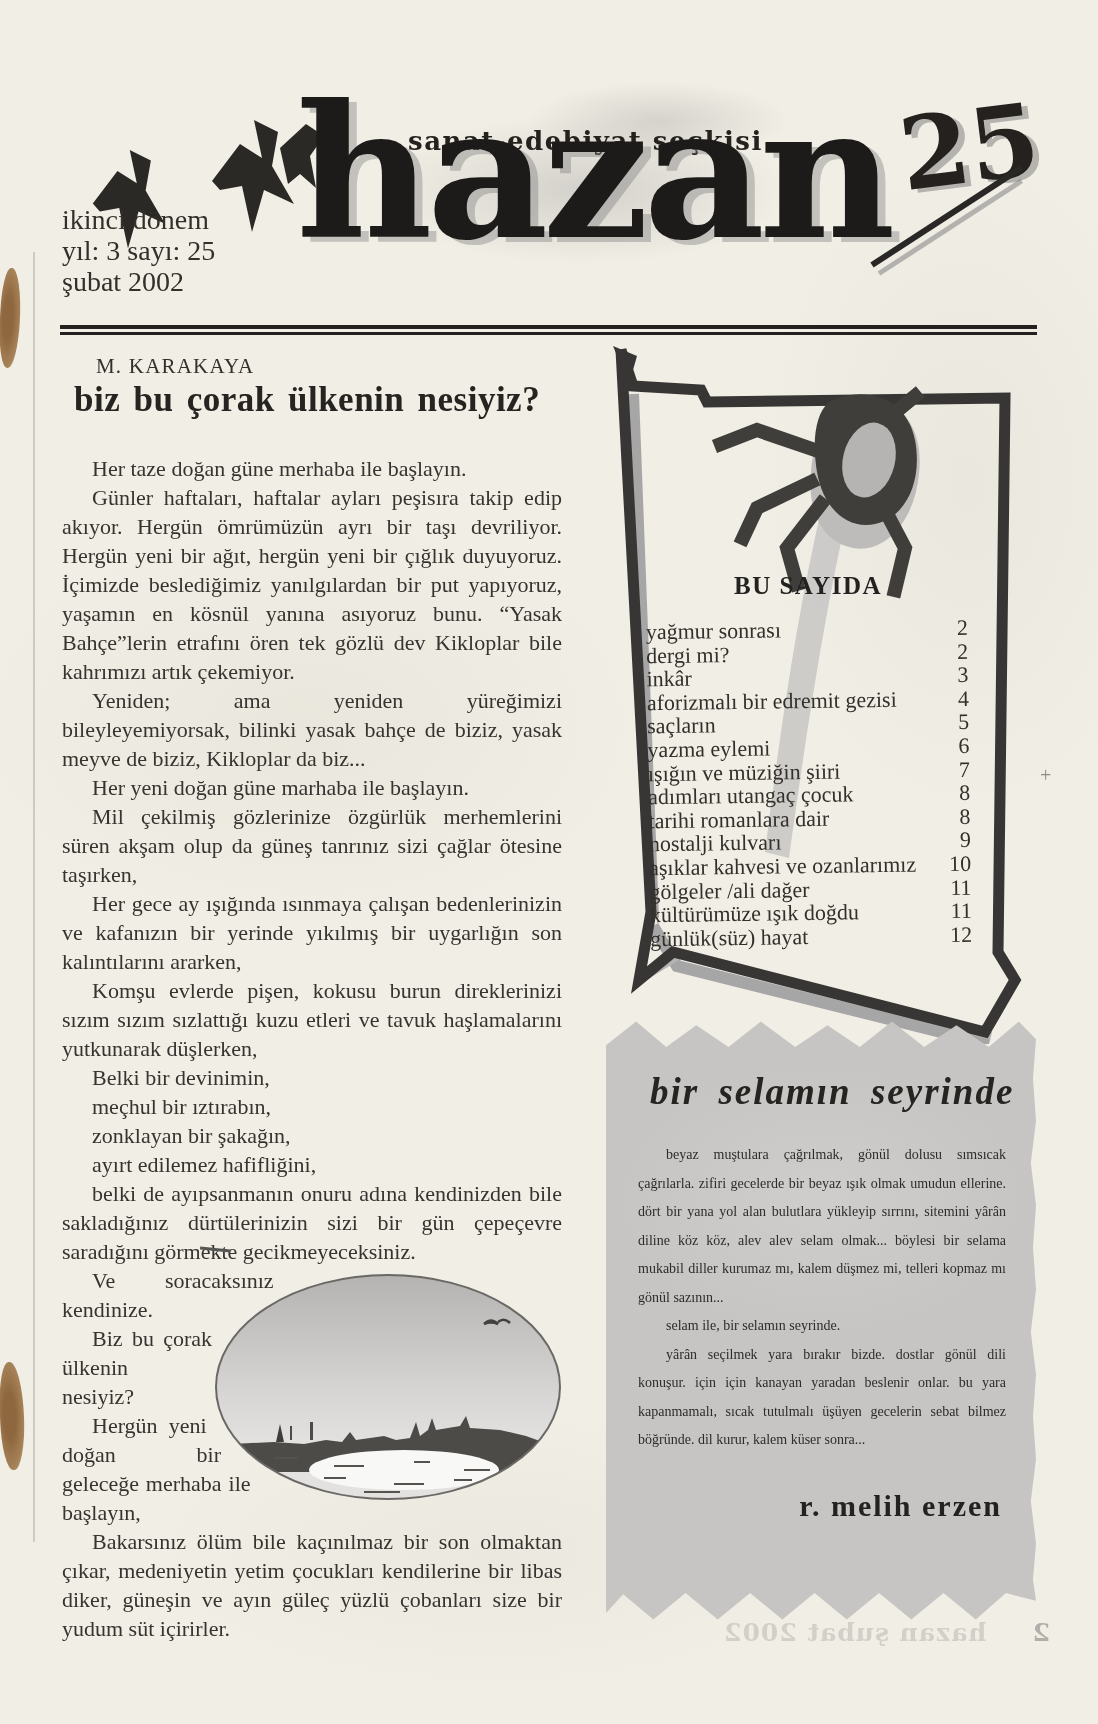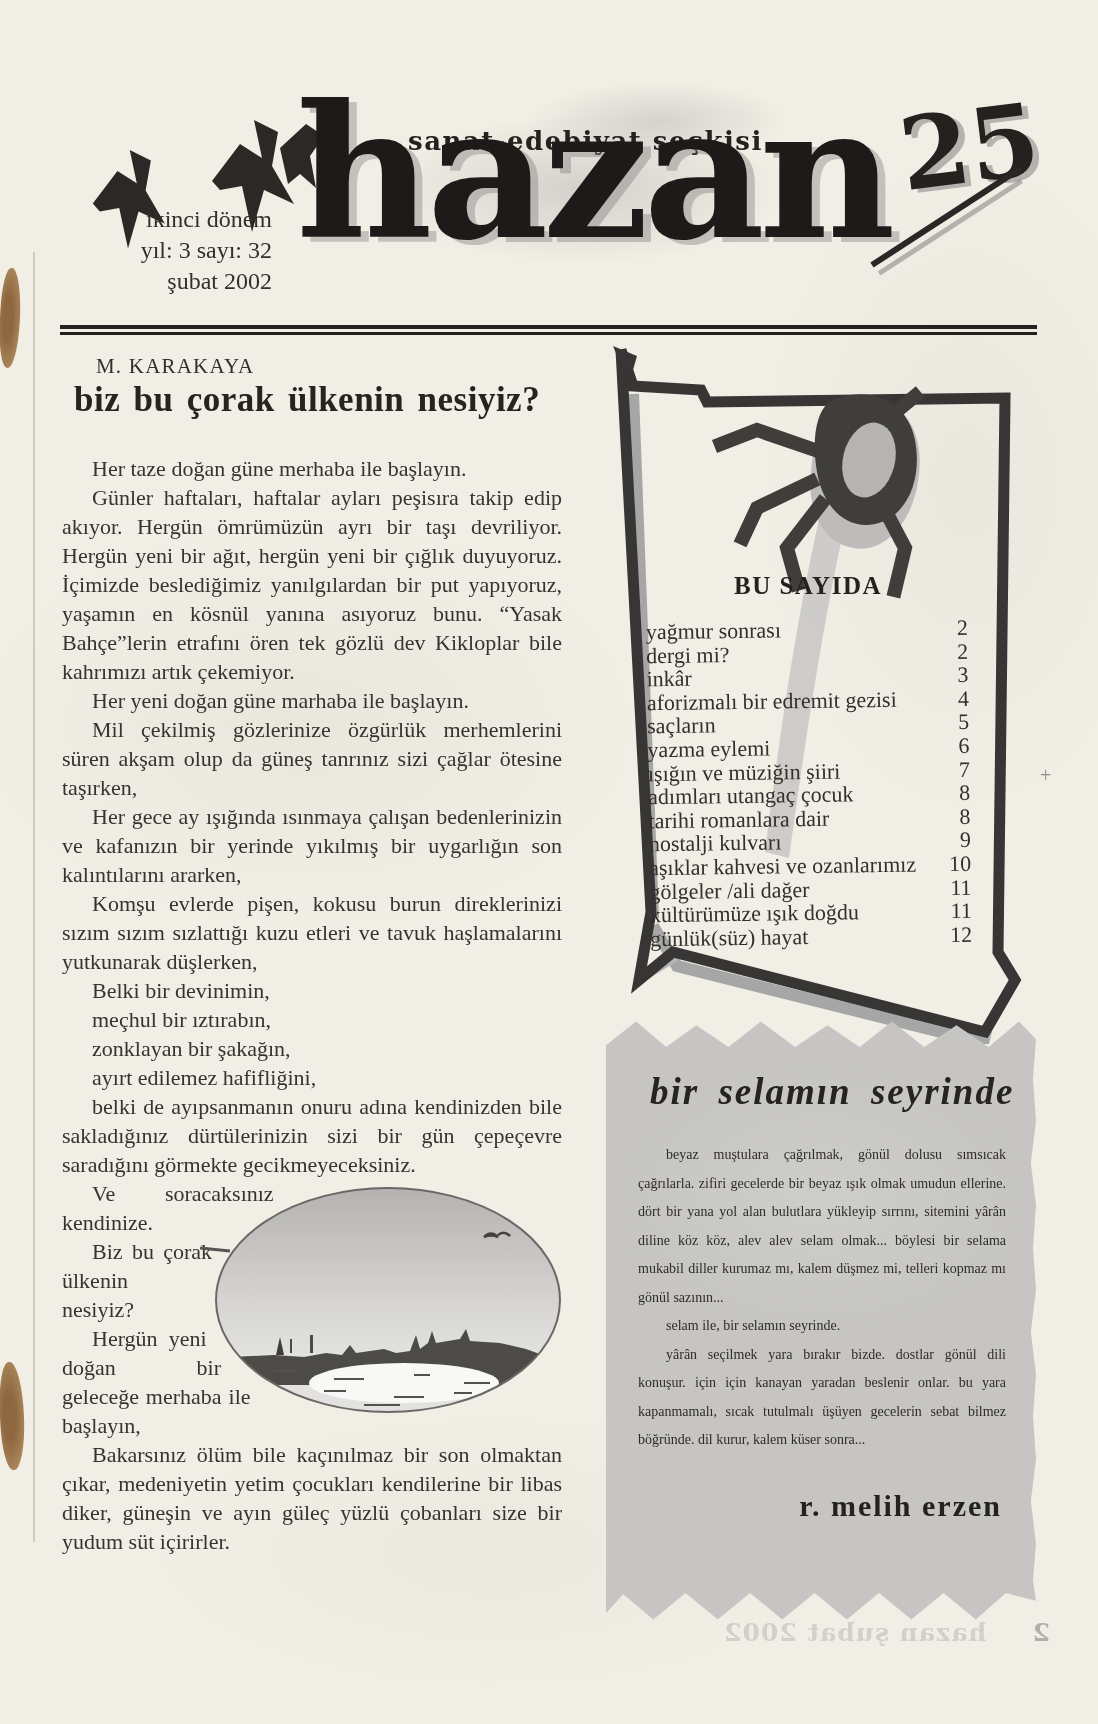--- a/index.html
+++ b/index.html
@@ -22,22 +22,22 @@
   .logo{position:absolute; left:296px; top:78px; font-family:"DejaVu Serif",serif;
     font-weight:bold; font-size:188px; line-height:1; letter-spacing:-6px; color:#1d1b19;
     transform:scaleY(.98); text-shadow:8px 5px 0 rgba(125,125,125,.40);}
   .issue{position:absolute; left:900px; top:88px; font-family:"DejaVu Serif",serif;
     font-weight:bold; font-size:100px; color:#24211e; transform:rotate(-7deg);
     text-shadow:6px 4px 0 rgba(120,120,120,.5);}
   .slash{position:absolute; left:872px; top:262px; width:178px; height:6px; background:#2a2826;
     transform:rotate(-33deg); transform-origin:left center;}
   .slash-shadow{position:absolute; left:879px; top:271px; width:170px; height:5px; background:rgba(130,130,130,.55);
     transform:rotate(-33deg); transform-origin:left center;}
-  .edition{position:absolute; left:62px; top:204px; width:210px; text-align:right;
-    font-size:24px; line-height:31px; color:#33302c;}
+  .edition{position:absolute; left:62px; top:204px; width:210px; text-align:left;
+    font-size:28px; line-height:31px; color:#33302c;}
   .birds{position:absolute; left:84px; top:92px;}
   .double-rule{position:absolute; left:60px; top:325px; width:977px; border-top:4px solid #232120;}
   .double-rule .inner{height:3px; background:#232120; margin-top:3px;}
   
   .lead-author{position:absolute; left:96px; top:354px; font-size:21px; letter-spacing:1.2px; color:#32302c;}
   .lead-title{position:absolute; left:74px; top:380px; font-size:35px; font-weight:bold;
     letter-spacing:.5px; word-spacing:4px; color:#262421;}
   .lead-body{position:absolute; left:62px; top:454px; width:500px;
     font-size:22px; line-height:29px; text-align:justify; color:#363330;}
   .lead-body p{margin:0; text-indent:30px;}
@@ -92,34 +92,35 @@
       <path fill="#2b2926" d="M10,95 L38,58 L60,72 L52,34 L76,46 L70,80 L92,118 L62,104 L50,146 L40,100 L18,104 Z" transform="translate(118,-6)"></path>
       <path fill="#2b2926" d="M0,30 L26,6 L44,18 L30,38 L36,70 L20,56 L8,66 Z" transform="translate(196,26)"></path>
     </svg>
     <div class="tagline">sanat-edebiyat seçkisi</div>
     <div class="logo">hazan</div>
     <div class="issue">25</div>
     <div class="slash-shadow"></div>
     <div class="slash"></div>
     <div class="edition">
       <div>ikinci dönem</div>
-      <div>yıl: 3 sayı: 32</div>
+      <div>yıl: 3 sayı: 25</div>
       <div>şubat 2002</div>
     </div>
     <div class="double-rule">
         <div class="inner"></div>
       </div>
   </div>
 
   <div>
     <div class="lead-author">M. KARAKAYA</div>
     <div class="lead-title">biz bu çorak ülkenin nesiyiz?</div>
     <div class="lead-body">
       <p>Her taze doğan güne merhaba ile başlayın.</p>
       <p>Günler haftaları, haftalar ayları peşisıra takip edip akıyor. Hergün ömrümüzün ayrı bir taşı devriliyor. Hergün yeni bir ağıt, hergün yeni bir çığlık duyuyoruz. İçimizde beslediğimiz yanılgılardan bir put yapıyoruz, yaşamın en kösnül yanına asıyoruz bunu. “Yasak Bahçe”lerin etrafını ören tek gözlü dev Kikloplar bile kahrımızı artık çekemiyor.</p>
+      <p>Yeniden; ama yeniden yüreğimizi bileyleyemiyorsak, bilinki yasak bahçe de biziz, yasak meyve de biziz, Kikloplar da biz...</p>
       <p>Her yeni doğan güne marhaba ile başlayın.</p>
       <p>Mil çekilmiş gözlerinize özgürlük merhemlerini süren akşam olup da güneş tanrınız sizi çağlar ötesine taşırken,</p>
       <p>Her gece ay ışığında ısınmaya çalışan bedenlerinizin ve kafanızın bir yerinde yıkılmış bir uygarlığın son kalıntılarını ararken,</p>
       <p>Komşu evlerde pişen, kokusu burun direklerinizi sızım sızım sızlattığı kuzu etleri ve tavuk haşlamalarını yutkunarak düşlerken,</p>
       <p>Belki bir devinimin,</p>
       <p>meçhul bir ıztırabın,</p>
       <p>zonklayan bir şakağın,</p>
       <p>ayırt edilemez hafifliğini,</p>
       <p>belki de ayıpsanmanın onuru adına kendinizden bile sakladığınız dürtülerinizin sizi bir gün çepeçevre saradığını görmekte gecikmeyeceksiniz.</p>
 

